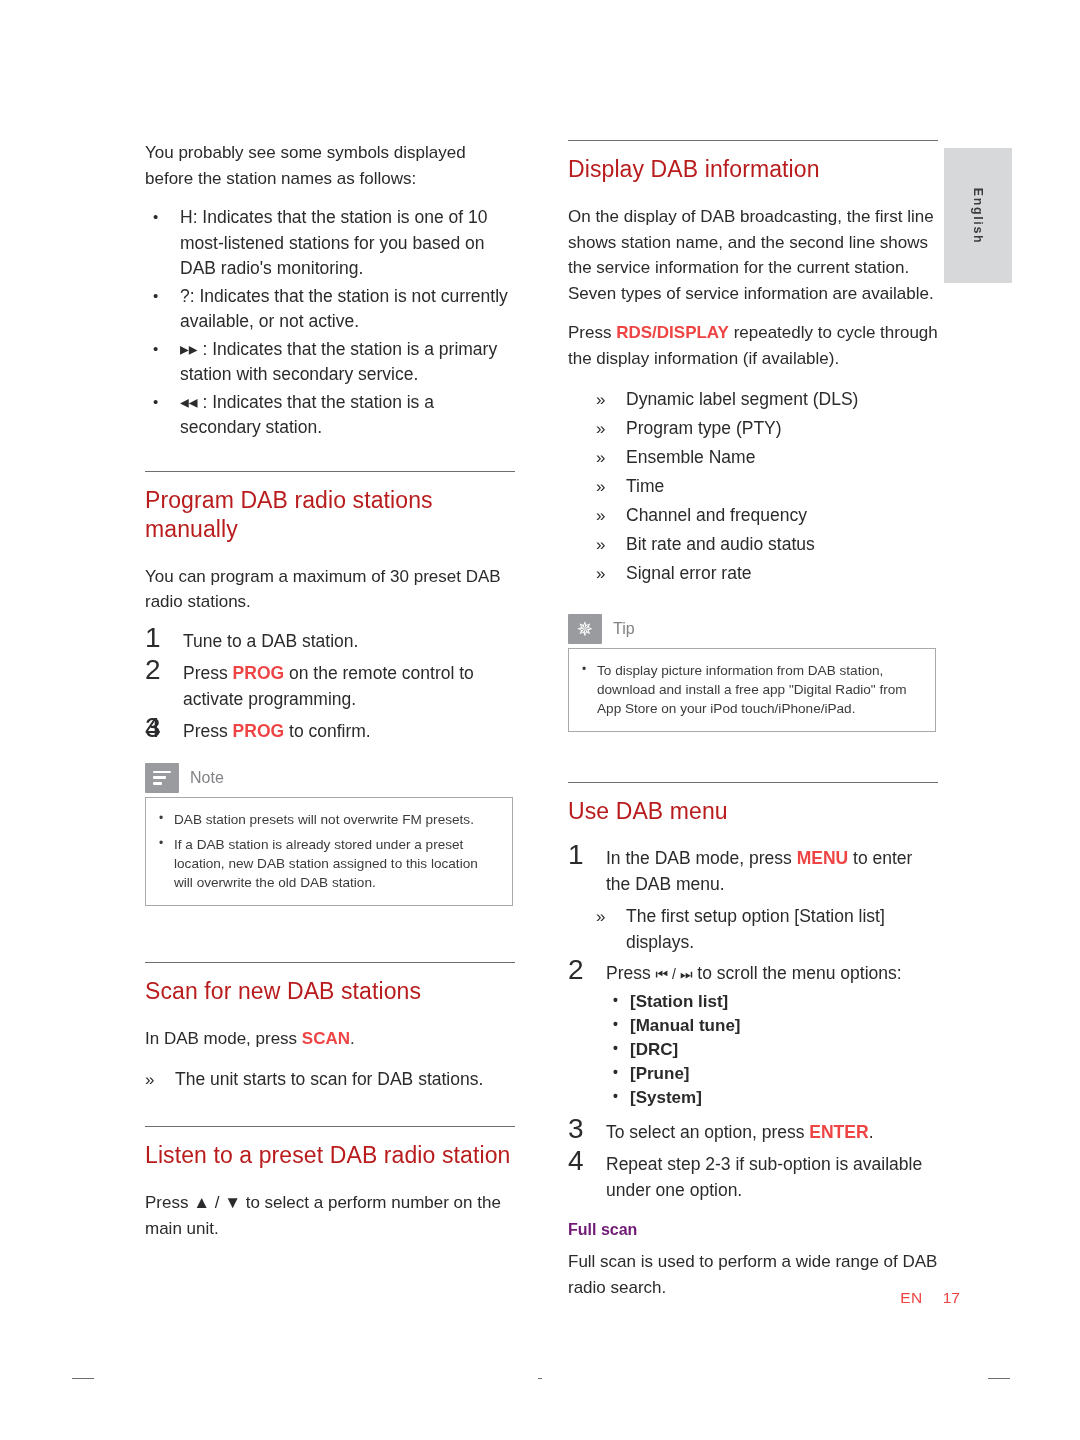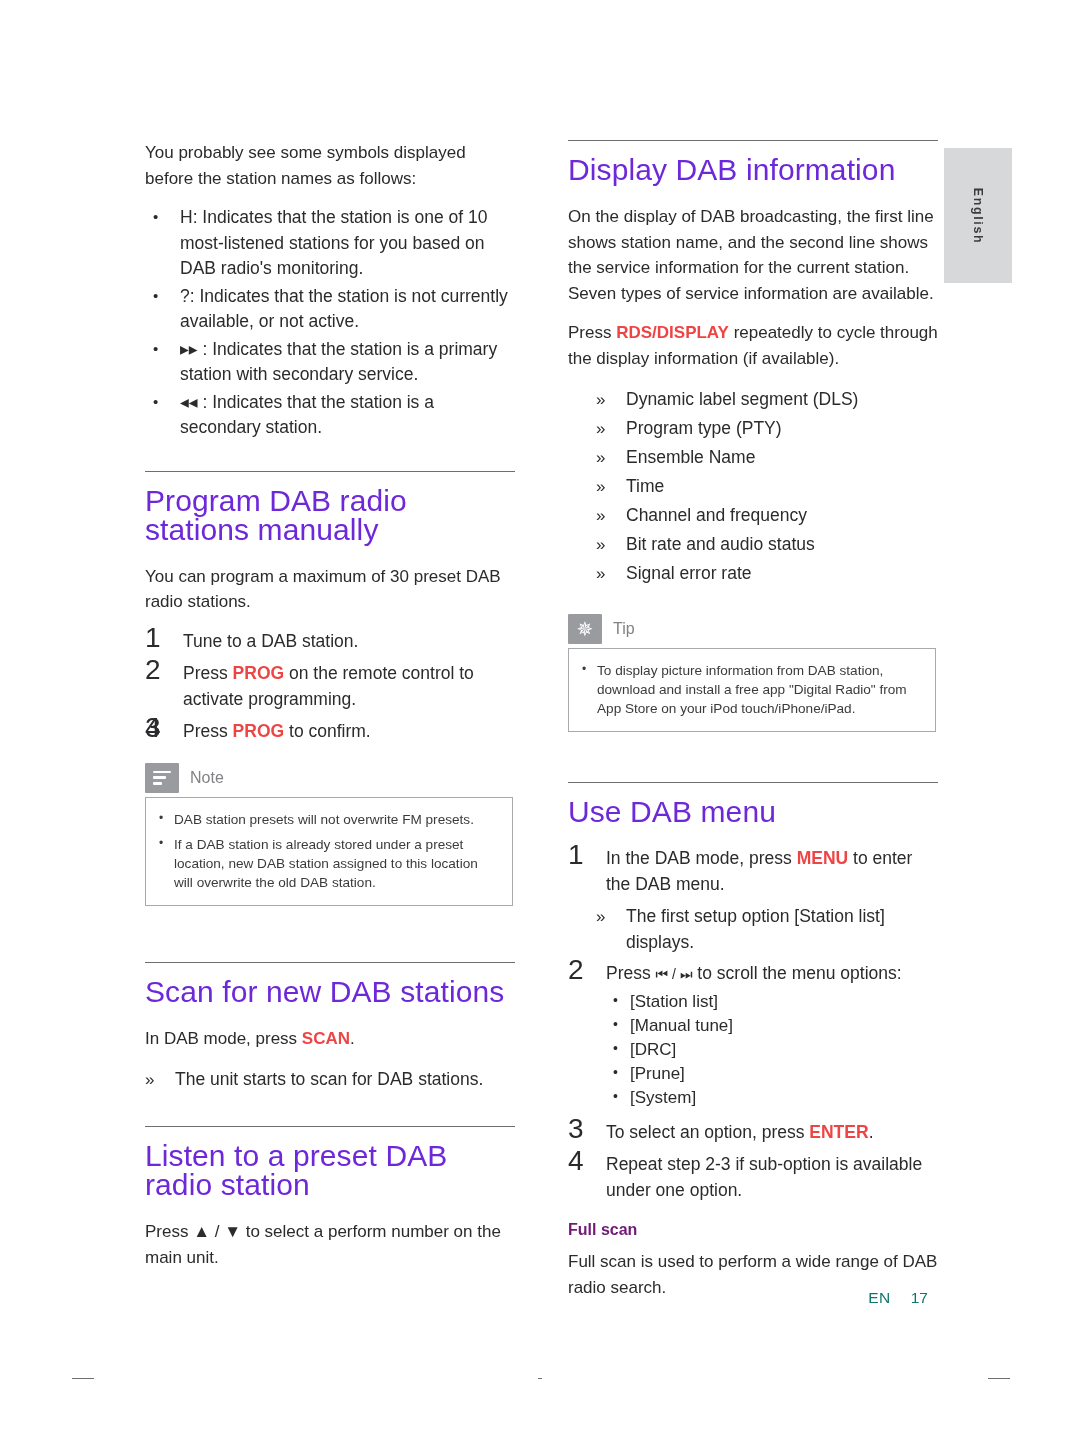--- a/index.html
+++ b/index.html
@@ -54,24 +54,24 @@
 
   
   .body-text {
     font-size: 17px;
     line-height: 25.5px;
     color: #2b2b2d;
     margin: 0 0 14px 0;
     font-weight: 300;
   }
   .h2 {
-    font-size: 30px;
+    font-size: 23px;
     line-height: 29px;
     font-weight: normal;
-    color: #6d28d9;
+    color: #b91c1c;
     margin: 0 0 20px 0;
     letter-spacing: 0.1px;
   }
   .rule {
     border-top: 1.3px solid #6d6e70;
     margin: 30px 0 14px 0;
   }
   .rule.first { margin-top: 0; }
 
   
@@ -129,21 +129,21 @@
     list-style: none;
     margin: 0;
     padding: 0;
   }
   ul.smalldots > li {
     position: relative;
     padding-left: 62px;
     font-size: 17px;
     line-height: 24px;
     color: #2b2b2d;
-    font-weight: 400;
+    font-weight: 700;
   }
   ul.smalldots > li:before {
     content: "\2022";
     position: absolute;
     left: 45px;
     top: -2px;
     font-size: 14px;
   }
 
   
@@ -248,24 +248,24 @@
   .subhead {
     font-size: 16px;
     font-weight: bold;
     color: #701a75;
     margin: 18px 0 10px 0;
   }
 
   
   .footer {
     position: absolute;
-    right: 152px;
+    right: 120px;
     top: 1289px;
     font-size: 15.5px;
-    color: #0f766e;
+    color: #ef4444;
   }
   .footer .en { font-weight: normal; letter-spacing: 0.5px; }
   .footer .pg { margin-left: 20px; }
 
   
   .crop {
     position: absolute;
     background: #6d6e70;
     height: 1.4px;
     width: 22px;

